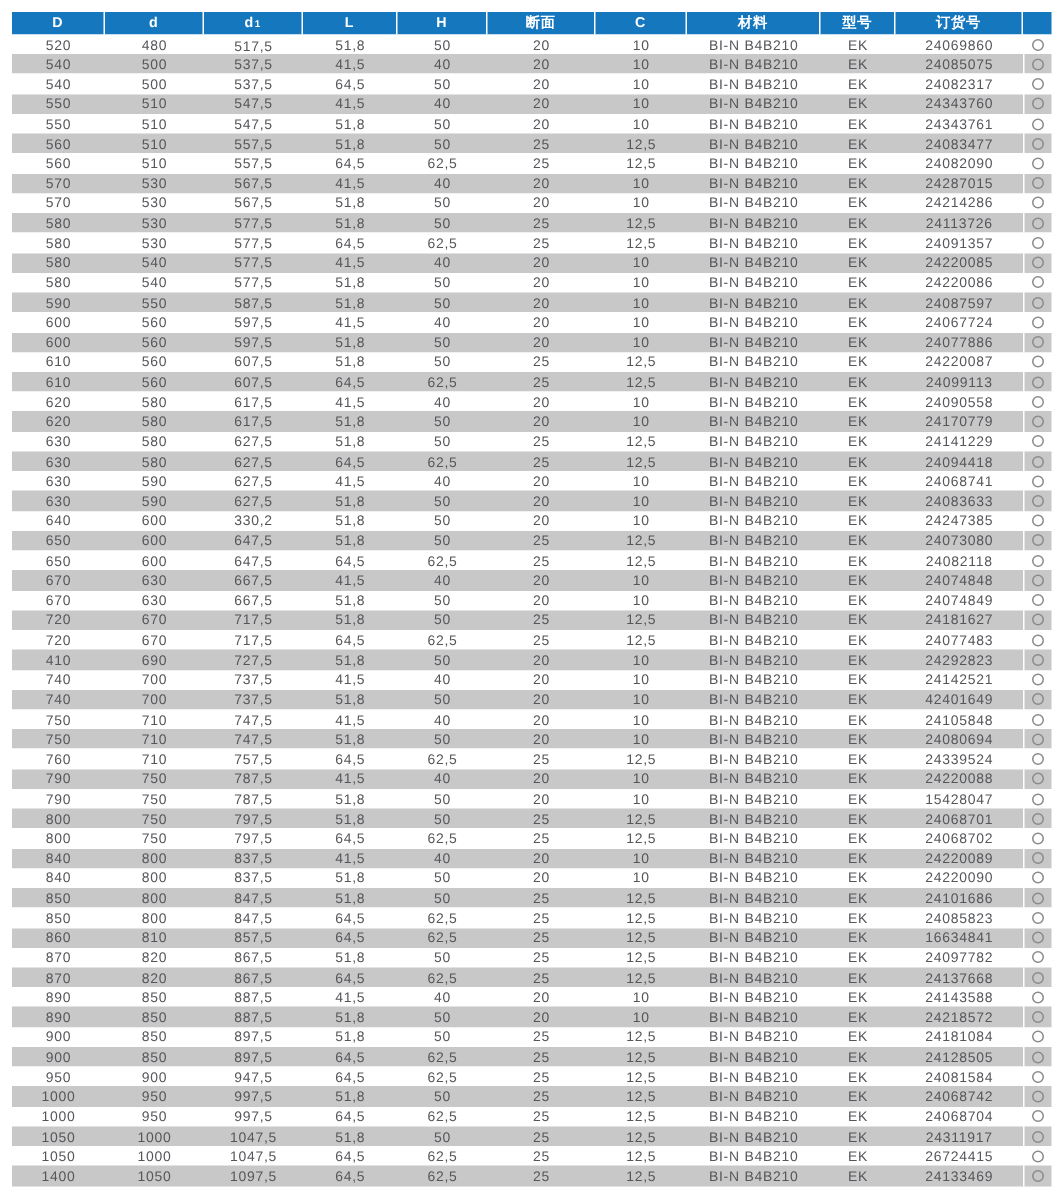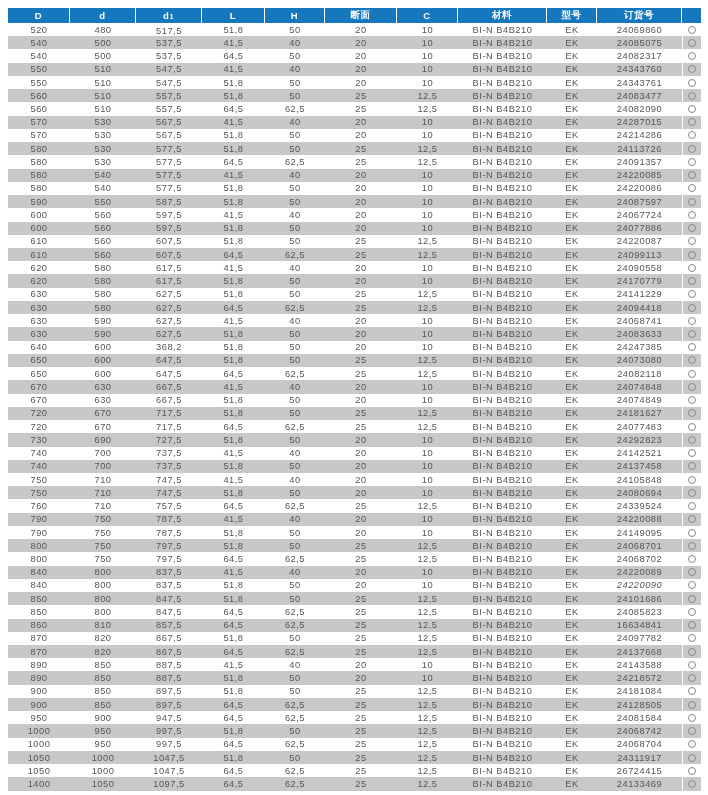--- a/index.html
+++ b/index.html
@@ -928,21 +928,21 @@
           </div>
         </div>
         <div class="row">
           <div class="td" style="width: 62px;">
             <span>640</span>
           </div>
           <div class="td" style="width: 66px;">
             <span>600</span>
           </div>
           <div class="td" style="width: 66px;">
-            <span>368,2</span>
+            <span>330,2</span>
           </div>
           <div class="td" style="width: 63px;">
             <span>51,8</span>
           </div>
           <div class="td" style="width: 60px;">
             <span>50</span>
           </div>
           <div class="td" style="width: 72px;">
             <span>20</span>
           </div>
@@ -1167,21 +1167,21 @@
           </div>
           <div class="td" style="width: 85px;">
             <span>24077483</span>
           </div>
           <div class="td markercell" style="width: 19px;">
             <span class="marker">○</span>
           </div>
         </div>
         <div class="row alt">
           <div class="td" style="width: 62px;">
-            <span>730</span>
+            <span>410</span>
           </div>
           <div class="td" style="width: 66px;">
             <span>690</span>
           </div>
           <div class="td" style="width: 66px;">
             <span>727,5</span>
           </div>
           <div class="td" style="width: 63px;">
             <span>51,8</span>
           </div>
@@ -1264,21 +1264,21 @@
           <div class="td" style="width: 61px;">
             <span>10</span>
           </div>
           <div class="td" style="width: 89px;">
             <span>BI-N B4B210</span>
           </div>
           <div class="td" style="width: 50px;">
             <span>EK</span>
           </div>
           <div class="td" style="width: 85px;">
-            <span>24137458</span>
+            <span>42401649</span>
           </div>
           <div class="td markercell" style="width: 19px;">
             <span class="marker">○</span>
           </div>
         </div>
         <div class="row">
           <div class="td" style="width: 62px;">
             <span>750</span>
           </div>
           <div class="td" style="width: 66px;">
@@ -1439,21 +1439,21 @@
           <div class="td" style="width: 61px;">
             <span>10</span>
           </div>
           <div class="td" style="width: 89px;">
             <span>BI-N B4B210</span>
           </div>
           <div class="td" style="width: 50px;">
             <span>EK</span>
           </div>
           <div class="td" style="width: 85px;">
-            <span>24149095</span>
+            <span>15428047</span>
           </div>
           <div class="td markercell" style="width: 19px;">
             <span class="marker">○</span>
           </div>
         </div>
         <div class="row alt">
           <div class="td" style="width: 62px;">
             <span>800</span>
           </div>
           <div class="td" style="width: 66px;">
@@ -1578,21 +1578,21 @@
           </div>
           <div class="td" style="width: 61px;">
             <span>10</span>
           </div>
           <div class="td" style="width: 89px;">
             <span>BI-N B4B210</span>
           </div>
           <div class="td" style="width: 50px;">
             <span>EK</span>
           </div>
-          <div class="td" style="width: 85px; font-style: italic;">
+          <div class="td" style="width: 85px;">
             <span>24220090</span>
           </div>
           <div class="td markercell" style="width: 19px;">
             <span class="marker">○</span>
           </div>
         </div>
         <div class="row alt">
           <div class="td" style="width: 62px;">
             <span>850</span>
           </div>

